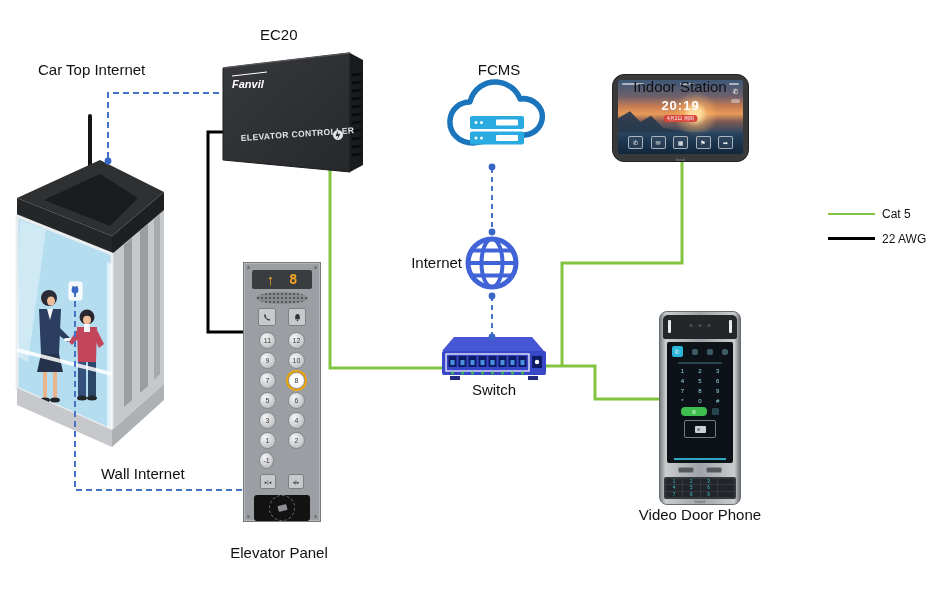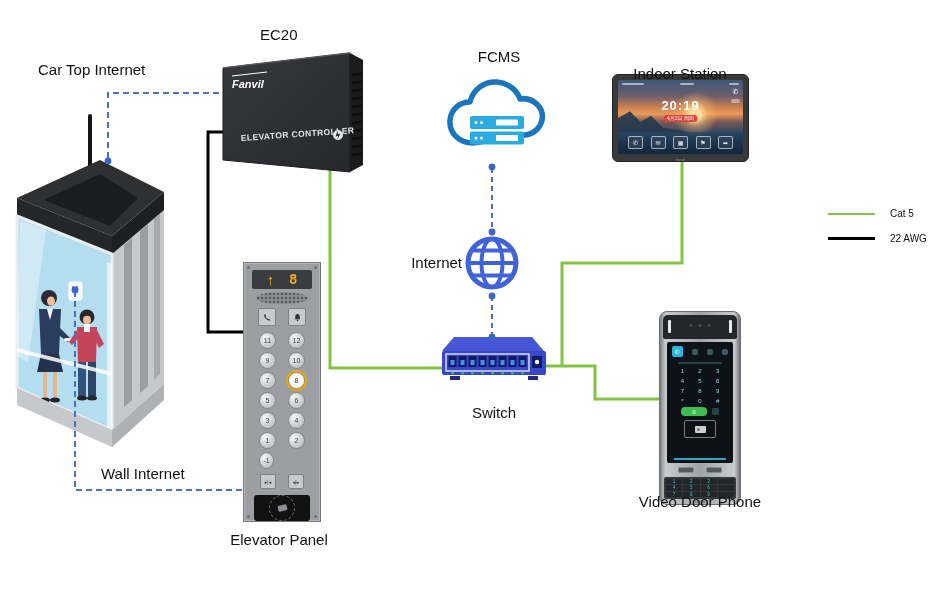--- a/index.html
+++ b/index.html
@@ -2,33 +2,33 @@
 <html><head>
 <meta charset="utf-8">
 <style>
   html,body{margin:0;padding:0;background:#fff;}
   #canvas{position:relative;width:946px;height:614px;background:#fff;overflow:hidden;
           font-family:"Liberation Sans",sans-serif;color:#111;}
   .abs{position:absolute;}
   svg{display:block;}
   .layer{position:absolute;left:0;top:0;pointer-events:none;}
   .lbl{position:absolute;font-size:15px;color:#111;white-space:nowrap;}
-  .ctr{text-align:center;}
+  .ctr{text-align:center;margin-top:13px;}
 
   
   #legend{position:absolute;left:828px;top:201px;width:118px;}
   .leg-row{display:flex;align-items:center;height:25px;}
   .leg-line{width:47px;margin-right:7px;}
   .leg-line.cat5{height:2px;background:#82C341;}
   .leg-line.awg{height:3px;background:#000;}
-  .leg-txt{font-size:10px;color:#111;margin-left:8px;}
+  .leg-txt{font-size:12px;color:#111;}
 
   
   #station{left:612px;top:74px;width:137px;height:88px;background:#37393B;border:1px solid #202224;
-           border-radius:6px;box-sizing:border-box;}
+           border-radius:12px;box-sizing:border-box;}
   #station .screen{position:absolute;left:5px;top:5px;right:5px;bottom:7px;border-radius:2px;overflow:hidden;
     background:
       radial-gradient(circle at 62% 46%, rgba(255,225,160,.95) 0 6%, rgba(255,190,110,.45) 14%, transparent 26%),
       linear-gradient(180deg,#3D5878 0%,#6E5F6B 22%,#C97E52 36%,#E89A58 46%,#7E5A55 56%,#2C4660 72%,#1B3148 100%);}
   #station .mtn{position:absolute;left:0;bottom:28%;width:60%;height:34%;background:#26394E;
     clip-path:polygon(0 100%,0 40%,16% 12%,30% 55%,44% 30%,60% 78%,100% 100%);opacity:.9;}
   #station .water{position:absolute;left:0;bottom:0;width:100%;height:30%;
     background:linear-gradient(180deg,rgba(40,70,100,.5),rgba(16,38,60,.9));}
   #station .topbar{position:absolute;left:4px;top:3px;right:4px;height:3px;display:flex;justify-content:space-between;}
   #station .topbar i{display:block;height:2px;background:rgba(255,255,255,.55);border-radius:1px;}
@@ -455,21 +455,21 @@
     <path d="M492,296 L492,336" fill="none" stroke="#4472C4" stroke-width="2" stroke-dasharray="5,4"></path>
     <circle cx="492" cy="296" r="3.4" fill="#3A66C8"></circle>
     <circle cx="492" cy="337" r="3.4" fill="#3A66C8"></circle>
   </svg>
 
   <div class="lbl" style="left:38px;top:61px;z-index:5">Car Top Internet</div>
   <div class="lbl" style="left:260px;top:26px;z-index:5">EC20</div>
   <div class="lbl ctr" style="left:459px;top:48px;width:80px;z-index:5">FCMS</div>
   <div class="lbl ctr" style="left:610px;top:65px;width:140px;z-index:5">Indoor Station</div>
   <div class="lbl" style="left:390px;top:254px;width:72px;text-align:right;z-index:5">Internet</div>
-  <div class="lbl ctr" style="left:449px;top:404px;width:90px;z-index:5">Switch</div>
+  <div class="lbl ctr" style="left:449px;top:368px;width:90px;z-index:5">Switch</div>
   <div class="lbl" style="left:101px;top:465px;z-index:5">Wall Internet</div>
   <div class="lbl ctr" style="left:615px;top:493px;width:170px;z-index:5">Video Door Phone</div>
   <div class="lbl ctr" style="left:209px;top:531px;width:140px;z-index:5">Elevator Panel</div>
 
   <div id="legend">
     <div class="leg-row">
       <span class="leg-line cat5"></span>
       <span class="leg-txt">Cat 5</span>
     </div>
     <div class="leg-row">

